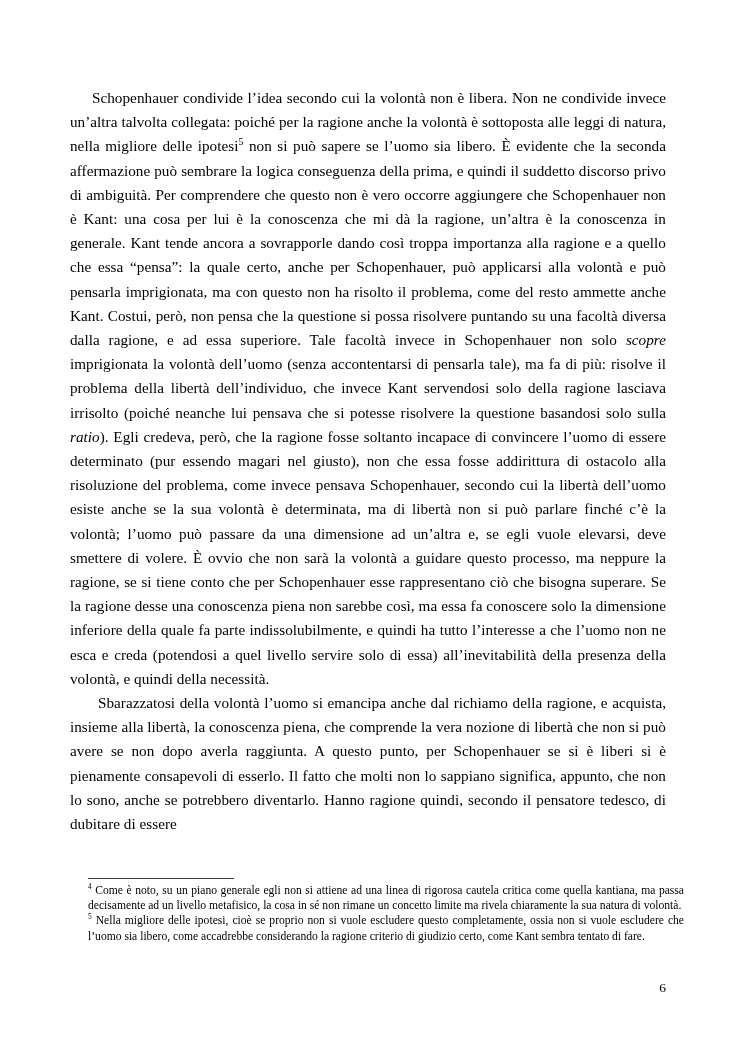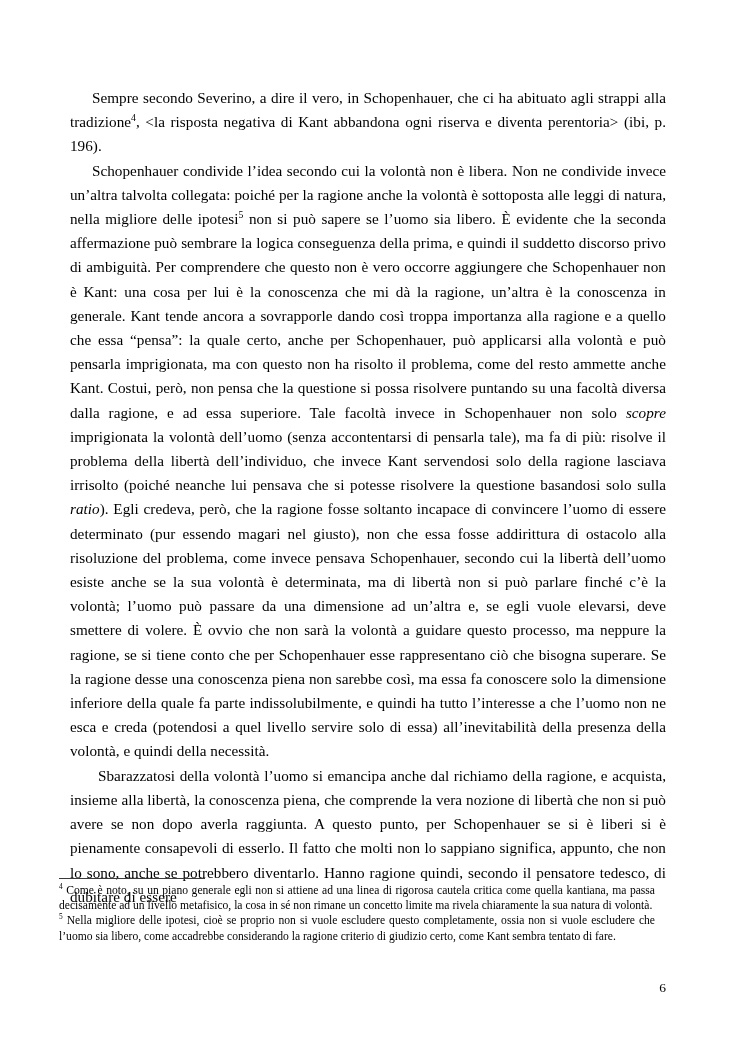--- a/index.html
+++ b/index.html
@@ -42,21 +42,21 @@
   }
   .body-text i {
   }
   sup {
     font-size: 0.64em;
     vertical-align: super;
     line-height: 0;
   }
   .footnotes {
     position: absolute;
-    left: 59px;
+    left: 88px;
     top: 878px;
     width: 596px;
   }
   .fn-rule {
     width: 146px;
     height: 0;
     border-top: 1px solid #3a3a3a;
     margin: 0 0 4px 0;
   }
   .footnotes p {
@@ -76,21 +76,20 @@
   }
 </style>
 </head>
 <body>
 
 <div class="page">
 
   <div class="content">
     <div class="body-text">
 
-      <p class="indent-sm">Sempre secondo Severino, a dire il vero, in Schopenhauer, che ci ha abituato agli strappi alla tradizione<sup>4</sup>, &lt;la risposta negativa di Kant abbandona ogni riserva e diventa perentoria&gt; (ibi, p. 196).</p>
 
       <p class="indent-sm">Schopenhauer condivide l’idea secondo cui la volontà non è libera. Non ne condivide invece un’altra talvolta collegata: poiché per la ragione anche la volontà è sottoposta alle leggi di natura, nella migliore delle ipotesi<sup>5</sup> non si può sapere se l’uomo sia libero. È evidente che la seconda affermazione può sembrare la logica conseguenza della prima, e quindi il suddetto discorso privo di ambiguità. Per comprendere che questo non è vero occorre aggiungere che Schopenhauer non è Kant: una cosa per lui è la conoscenza che mi dà la ragione, un’altra è la conoscenza in generale. Kant tende ancora a sovrapporle dando così troppa importanza alla ragione e a quello che essa “pensa”: la quale certo, anche per Schopenhauer, può applicarsi alla volontà e può pensarla imprigionata, ma con questo non ha risolto il problema, come del resto ammette anche Kant. Costui, però, non pensa che la questione si possa risolvere puntando su una facoltà diversa dalla ragione, e ad essa superiore. Tale facoltà invece in Schopenhauer non solo <i>scopre</i> imprigionata la volontà dell’uomo (senza accontentarsi di pensarla tale), ma fa di più: risolve il problema della libertà dell’individuo, che invece Kant servendosi solo della ragione lasciava irrisolto (poiché neanche lui pensava che si potesse risolvere la questione basandosi solo sulla <i>ratio</i>). Egli credeva, però, che la ragione fosse soltanto incapace di convincere l’uomo di essere determinato (pur essendo magari nel giusto), non che essa fosse addirittura di ostacolo alla risoluzione del problema, come invece pensava Schopenhauer, secondo cui la libertà dell’uomo esiste anche se la sua volontà è determinata, ma di libertà non si può parlare finché c’è la volontà; l’uomo può passare da una dimensione ad un’altra e, se egli vuole elevarsi, deve smettere di volere. È ovvio che non sarà la volontà a guidare questo processo, ma neppure la ragione, se si tiene conto che per Schopenhauer esse rappresentano ciò che bisogna superare. Se la ragione desse una conoscenza piena non sarebbe così, ma essa fa conoscere solo la dimensione inferiore della quale fa parte indissolubilmente, e quindi ha tutto l’interesse a che l’uomo non ne esca e creda (potendosi a quel livello servire solo di essa) all’inevitabilità della presenza della volontà, e quindi della necessità.</p>
 
       <p class="indent-lg">Sbarazzatosi della volontà l’uomo si emancipa anche dal richiamo della ragione, e acquista, insieme alla libertà, la conoscenza piena, che comprende la vera nozione di libertà che non si può avere se non dopo averla raggiunta. A questo punto, per Schopenhauer se si è liberi si è pienamente consapevoli di esserlo. Il fatto che molti non lo sappiano significa, appunto, che non lo sono, anche se potrebbero diventarlo. Hanno ragione quindi, secondo il pensatore tedesco, di dubitare di essere</p>
 
     </div>
   </div>
 
   <div class="footnotes">
     <div class="fn-rule"></div>

